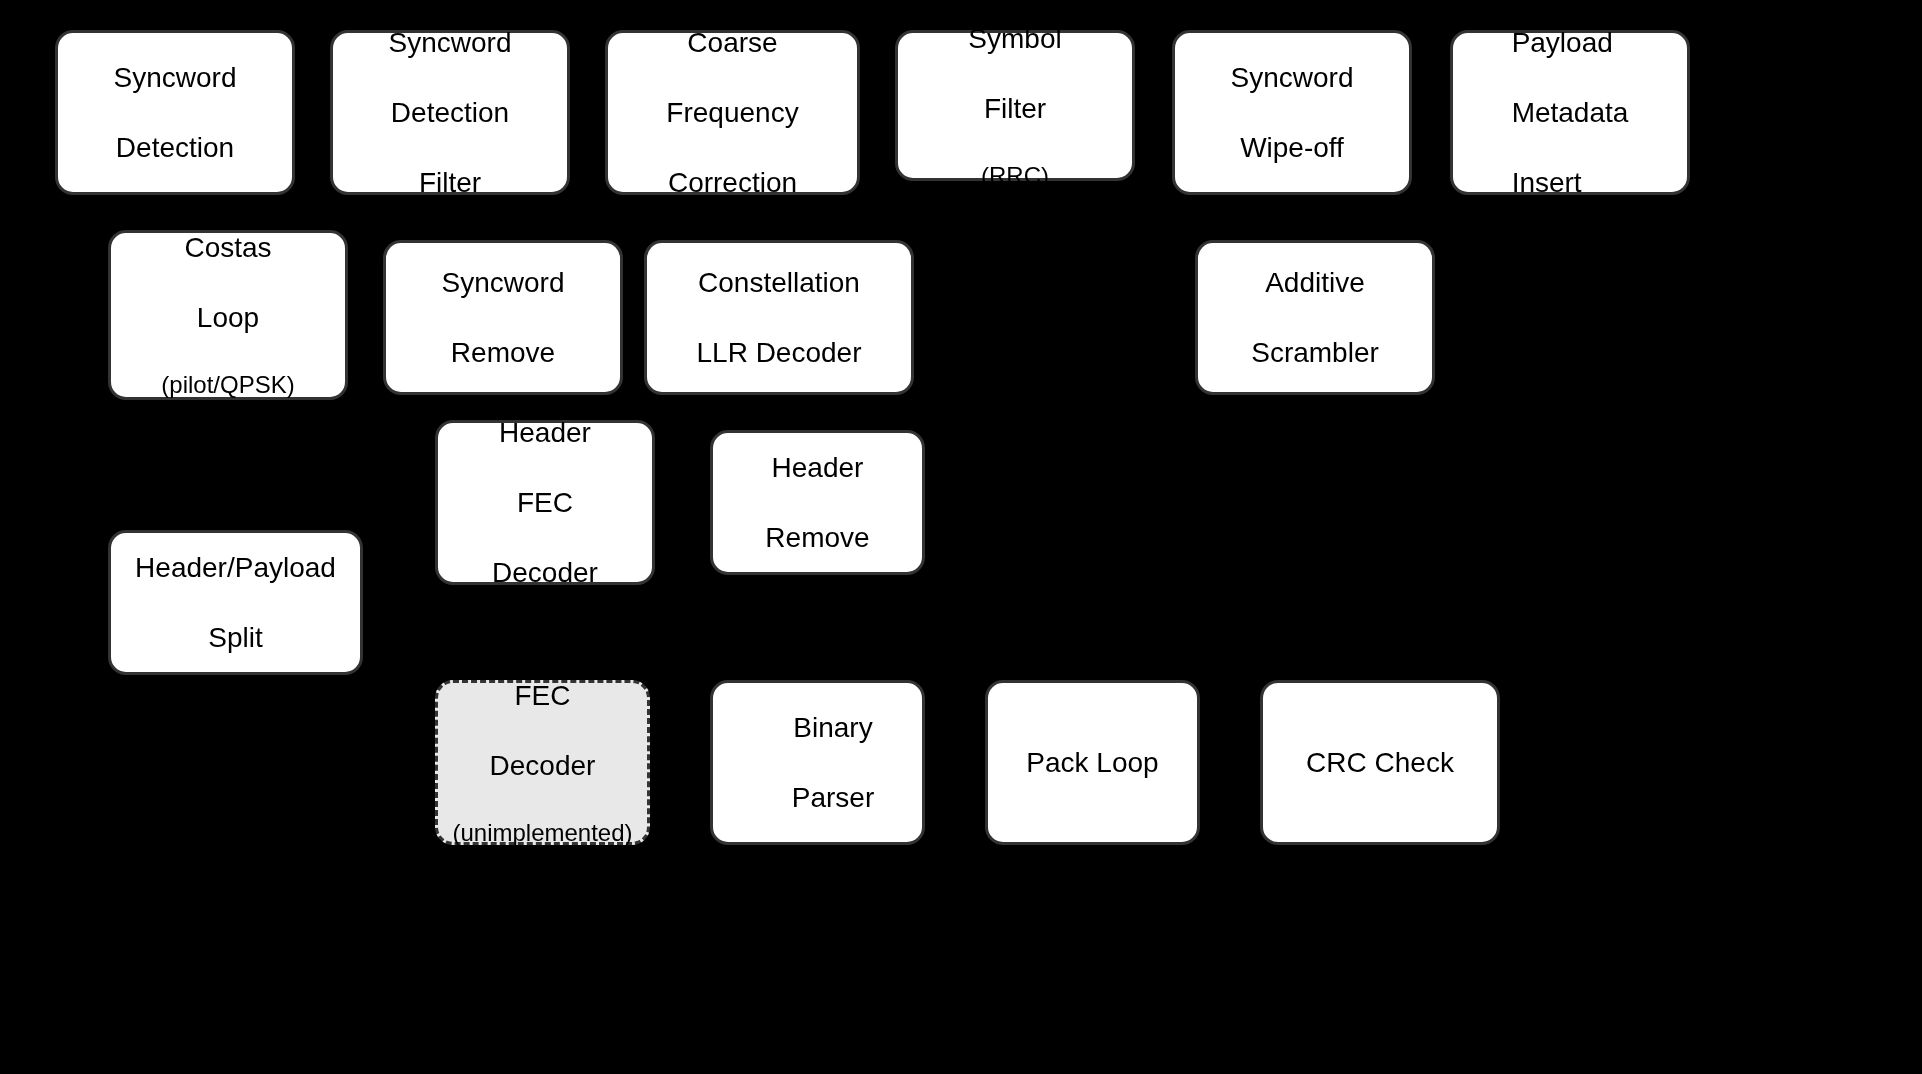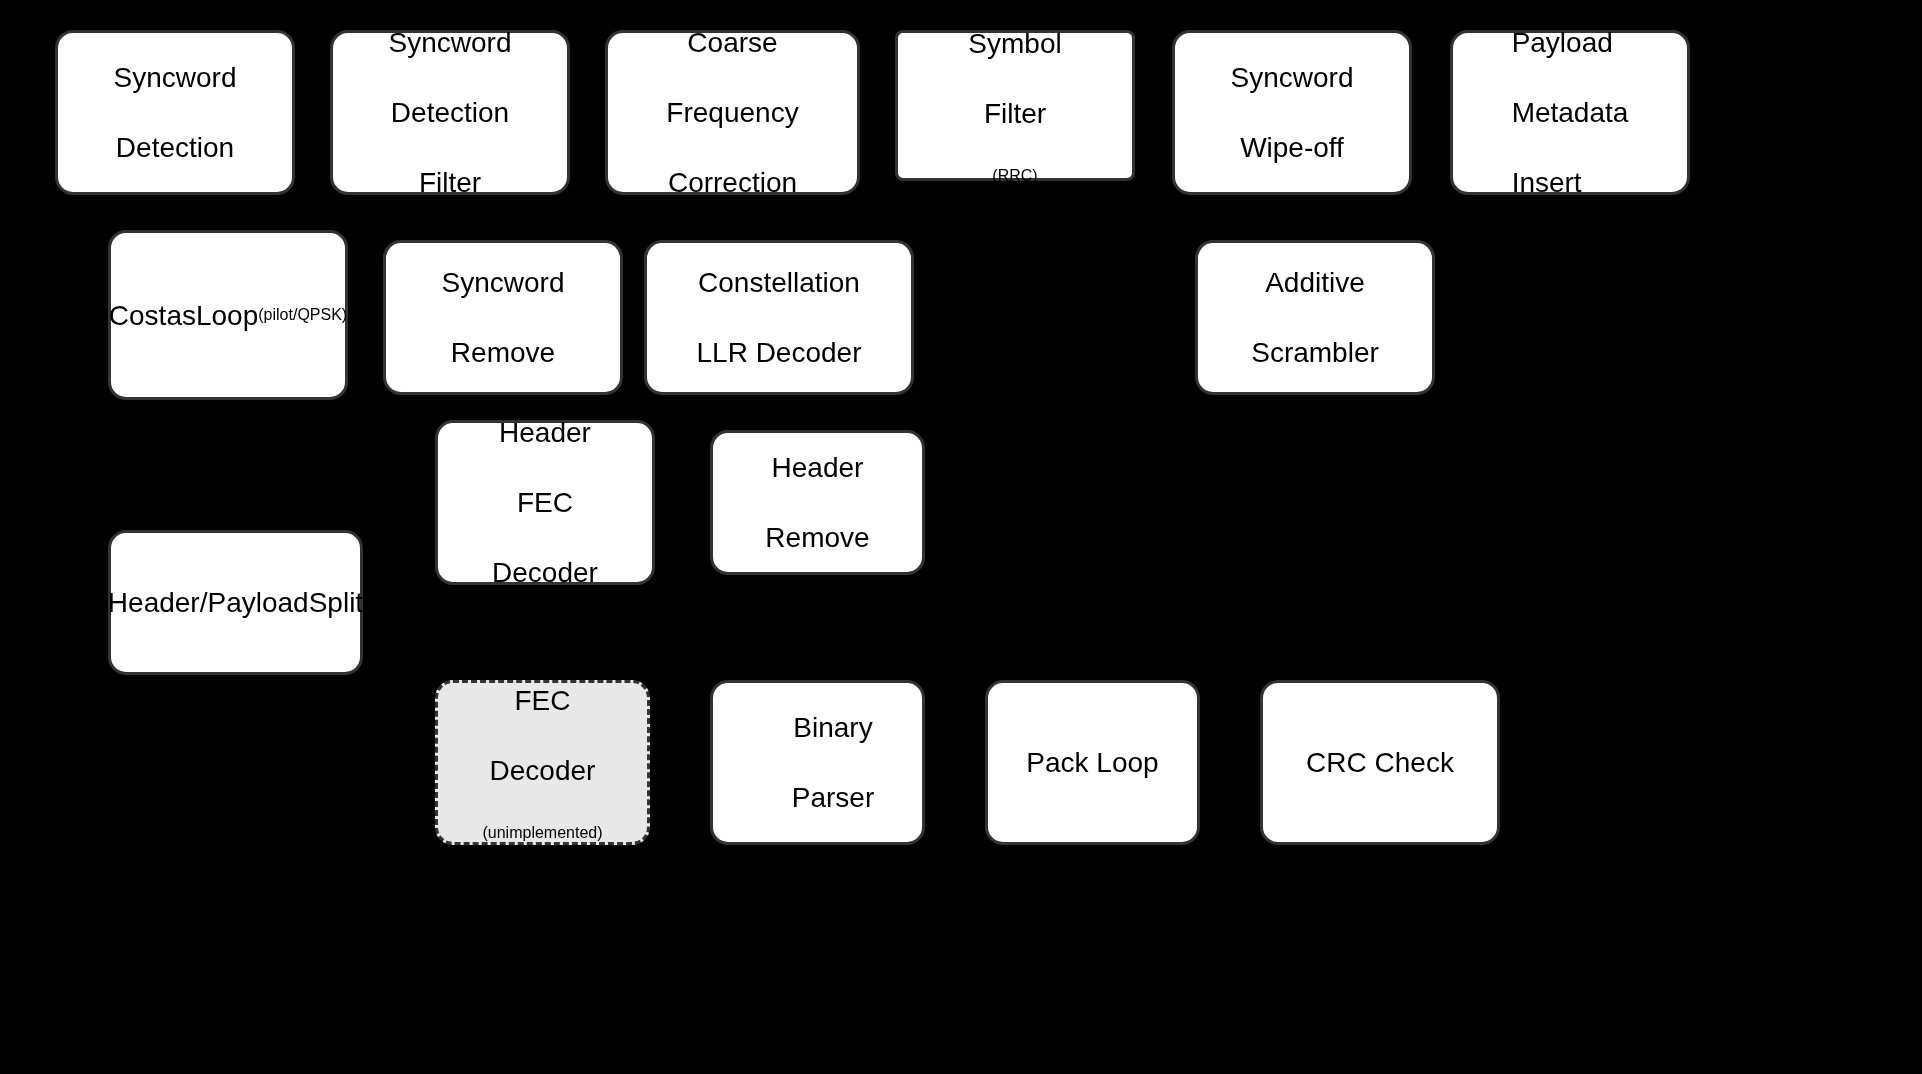--- a/index.html
+++ b/index.html
@@ -24,21 +24,21 @@
       font-weight: 400;
       line-height: 1.25;
       padding: 12px 4px;
       color: #000;
     }
     .block.dashed {
       border-style: dashed;
       background: #e8e8e8;
     }
     .sub {
-      font-size: 16px;
+      font-size: 24px;
       display: block;
     }
   </style>
 </head>
 <body>
 
 <div class="block" style="left: 55px; top: 30px; width: 240px; height: 165px;">
     <div style="display:flex;flex-direction:column;align-items:center;justify-content:center;height:100%;">
       <span>Syncword</span>
       <br>
@@ -56,21 +56,21 @@
   </div>
 <div class="block" style="left: 605px; top: 30px; width: 255px; height: 165px;">
     <div style="display:flex;flex-direction:column;align-items:center;justify-content:center;height:100%;">
       <span>Coarse</span>
       <br>
       <span>Frequency</span>
       <br>
       <span>Correction</span>
     </div>
   </div>
-<div class="block" style="left: 895px; top: 30px; width: 240px; height: 151px; border-radius: 8px;">
+<div class="block" style="left: 895px; top: 30px; width: 240px; height: 151px;">
     <div style="display:flex;flex-direction:column;align-items:center;justify-content:center;height:100%;">
       <span>Symbol</span>
       <br>
       <span>Filter</span>
       <br>
       <span class="sub">(RRC)</span>
     </div>
   </div>
 <div class="block" style="left: 1172px; top: 30px; width: 240px; height: 165px;">
     <div style="display:flex;flex-direction:column;align-items:center;justify-content:center;height:100%;">
@@ -82,21 +82,21 @@
 <div class="block" style="left: 1450px; top: 30px; width: 240px; height: 165px;">
     <div style="display:flex;flex-direction:column;align-items:flex-start;justify-content:center;height:100%;">
       <span>Payload</span>
       <br>
       <span>Metadata</span>
       <br>
       <span>Insert</span>
     </div>
   </div>
 <div class="block" style="left: 108px; top: 230px; width: 240px; height: 170px;">
-    <div style="display:flex;flex-direction:row;align-items:center;justify-content:center;height:100%;">
+    <div style="display:flex;flex-direction:column;align-items:center;justify-content:center;height:100%;">
       <span>Costas</span>
       <br>
       <span>Loop</span>
       <br>
       <span class="sub">(pilot/QPSK)</span>
     </div>
   </div>
 <div class="block" style="left: 383px; top: 240px; width: 240px; height: 155px;">
     <div style="display:flex;flex-direction:column;align-items:center;justify-content:center;height:100%;">
       <span>Syncword</span>
@@ -128,21 +128,21 @@
     </div>
   </div>
 <div class="block" style="left: 710px; top: 430px; width: 215px; height: 145px;">
     <div style="display:flex;flex-direction:column;align-items:center;justify-content:center;height:100%;">
       <span>Header</span>
       <br>
       <span>Remove</span>
     </div>
   </div>
 <div class="block" style="left: 108px; top: 530px; width: 255px; height: 145px;">
-    <div style="display:flex;flex-direction:row;align-items:center;justify-content:center;height:100%;">
+    <div style="display:flex;flex-direction:column;align-items:center;justify-content:center;height:100%;">
       <span>Header/Payload</span>
       <br>
       <span>Split</span>
     </div>
   </div>
 <div class="block dashed" style="left: 435px; top: 680px; width: 215px; height: 165px;">
     <div style="display:flex;flex-direction:column;align-items:center;justify-content:center;height:100%;">
       <span>FEC</span>
       <br>
       <span>Decoder</span>

